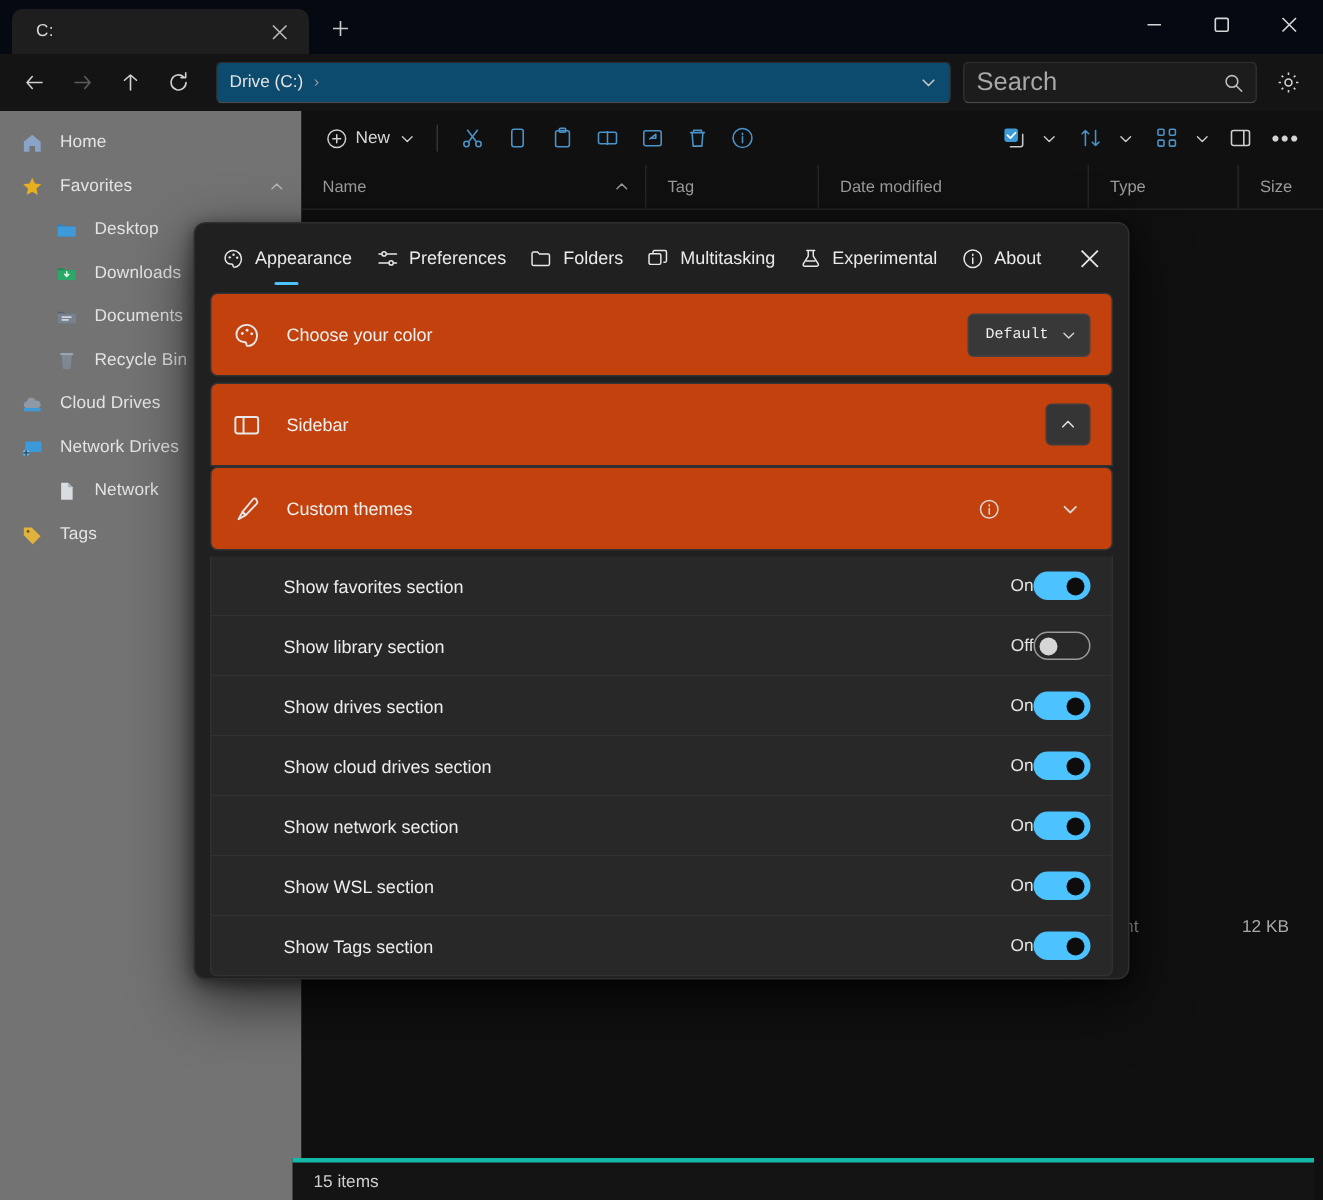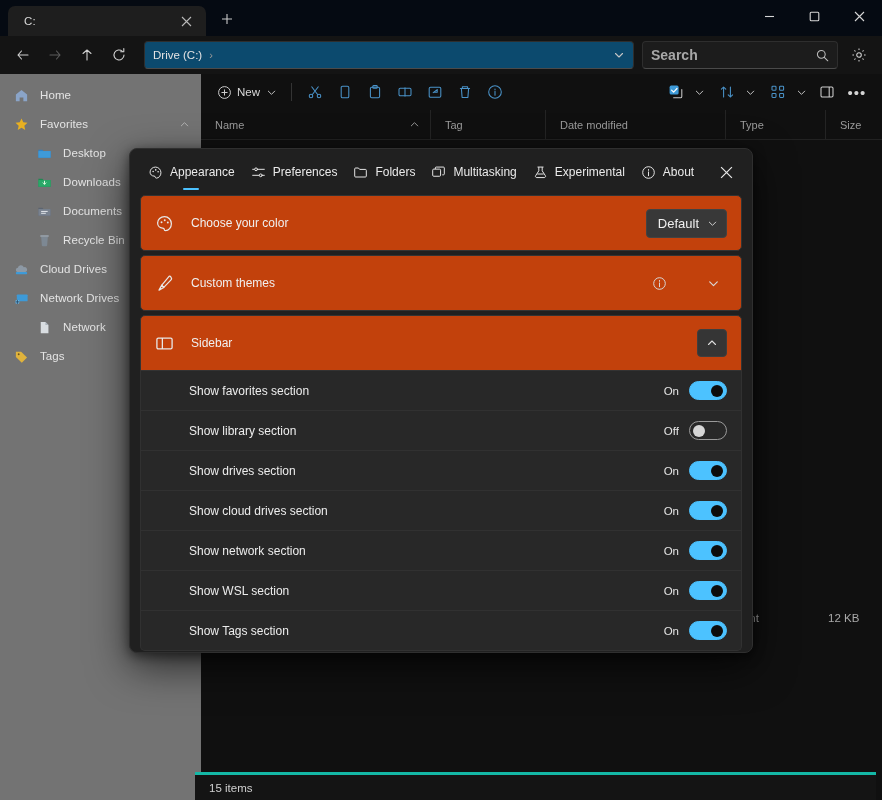--- a/index.html
+++ b/index.html
@@ -58,21 +58,21 @@
     border-radius: 4px; display: flex; align-items: center; padding: 0 8px;
   }
   .crumb { font-size: 11.5px; color: #e3e3e3; }
   .crumb-sep { margin-left: 7px; color: #9a9a9a; font-size: 11px; }
   .addr-caret { margin-left: auto; color: #c6c6c6; display: flex; align-items: center; }
   .searchbox {
     width: 196px; height: 28px; background: #1c1c1c;
     border: 1px solid #2e2e2e; border-bottom-color: #4a4a4a;
     border-radius: 4px; display: flex; align-items: center; padding: 0 8px;
   }
-  .search-ph { font-size: 14px; color: #a8a8a8; flex: 1; font-weight: bold; }
+  .search-ph { font-size: 17px; color: #a8a8a8; flex: 1; }
   .gearbtn {
     width: 30px; height: 28px; margin-left: 6px; display: flex;
     align-items: center; justify-content: center; color: #d2d2d2; border-radius: 5px;
   }
 
   
   .sidebar {
     position: absolute; left: 0; top: 74px; width: 201px; height: 726px;
     background: #737373; padding-top: 6px; overflow: hidden;
   }
@@ -156,39 +156,39 @@
     display: flex; align-items: center; height: 56px; padding: 0 14px;
     margin-bottom: 4px;
   }
   .card-ico { width: 28px; display: flex; align-items: center; color: #e8e8e8; }
   .card-label { font-size: 12px; color: #f0f0f0; margin-left: 8px; }
   .card-right { margin-left: auto; display: flex; align-items: center; }
   .dropdown {
     height: 29px; min-width: 76px; background: #383838; border: 1px solid #424242;
     border-radius: 4px; display: flex; align-items: center; padding: 0 8px 0 11px;
   }
-  .dd-label { font-size: 13px; color: #f0f0f0; }
+  .dd-label { font-size: 10px; color: #f0f0f0; font-family: Liberation Mono, monospace; }
   .dd-caret { margin-left: 8px; color: #d2d2d2; display: flex; }
   .icon-btn {
     width: 28px; height: 26px; display: flex; align-items: center; justify-content: center;
     color: #d8d8d8; border-radius: 4px;
   }
   .expander-btn {
     width: 30px; height: 28px; background: #353535; border: 1px solid #3e3e3e;
     border-radius: 4px; display: flex; align-items: center; justify-content: center;
     color: #ddd;
   }
   .card.section { margin-bottom: 0; border-radius: 5px 5px 0 0; }
   .subrow {
     background: #282828; border: 1px solid #313131; border-top: none;
     height: 40px; display: flex; align-items: center; padding: 0 14px 0 48px;
   }
   .subrow:last-child { border-radius: 0 0 5px 5px; }
   .sub-label { font-size: 12px; color: #ededed; }
-  .sub-right { margin-left: auto; display: flex; align-items: center; gap: 10px; }
+  .sub-right { margin-left: auto; display: flex; align-items: center; gap: 0; }
   .sub-state { font-size: 11.5px; color: #e4e4e4; }
   .toggle {
     width: 38px; height: 19px; border-radius: 10px; position: relative;
     background: #4cc2ff; border: 1px solid #4cc2ff;
   }
   .toggle .knob {
     position: absolute; top: 50%; transform: translateY(-50%);
     width: 12px; height: 12px; border-radius: 50%;
     background: #0d0d0d; right: 3px; left: auto;
   }
@@ -639,55 +639,55 @@
             <span class="dd-label">Default</span>
             <span class="dd-caret">
               <svg width="11" height="11" viewBox="0 0 12 12">
                   <path d="M2.5 4.5L6 8l3.5-3.5" stroke="currentColor" stroke-width="1.05" fill="none" stroke-linecap="round" stroke-linejoin="round"></path>
                 </svg>
             </span>
           </span>
         </span>
       </div>
 
+      <div class="card section">
+        <span class="card-ico">
+          <svg width="19" height="19" viewBox="0 0 16 16" fill="none" stroke="currentColor" stroke-width="1.1">
+              <rect x="1.6" y="3.4" width="12.8" height="9.2" rx="1.2"></rect>
+              <path d="M6.2 3.4v9.2"></path>
+            </svg>
+        </span>
+        <span class="card-label">Sidebar</span>
+        <span class="card-right">
+          <span class="expander-btn">
+            <svg width="12" height="12" viewBox="0 0 12 12">
+                <path d="M2.5 7.5L6 4l3.5 3.5" stroke="currentColor" stroke-width="1.1" fill="none" stroke-linecap="round" stroke-linejoin="round"></path>
+              </svg>
+          </span>
+        </span>
+      </div>
+
       <div class="card">
         <span class="card-ico">
           <svg width="19" height="19" viewBox="0 0 16 16" fill="none" stroke="currentColor" stroke-width="1.05" stroke-linejoin="round">
             <path d="M13.2 2.2c-.5-.5-1.2-.4-1.7.2L5.6 9.5l1.8 1.8 6.1-6.3c.6-.6.6-1.3.1-1.8z"></path>
             <path d="M5.6 9.5L3.4 13.6l4.0-2.3z"></path>
           </svg>
         </span>
         <span class="card-label">Custom themes</span>
         <span class="card-right" style="gap:14px;">
           <span class="icon-btn">
             <svg width="15" height="15" viewBox="0 0 16 16" fill="none" stroke="currentColor" stroke-width="1.05">
                 <circle cx="8" cy="8" r="6.2"></circle>
                 <path d="M8 7.4v4M8 4.8v.9" stroke-linecap="round"></path>
               </svg>
           </span>
           <span class="icon-btn" style="margin-left:12px;">
             <svg width="13" height="13" viewBox="0 0 12 12">
                 <path d="M2.5 4.5L6 8l3.5-3.5" stroke="currentColor" stroke-width="1.1" fill="none" stroke-linecap="round" stroke-linejoin="round"></path>
-              </svg>
-          </span>
-        </span>
-      </div>
-
-      <div class="card section">
-        <span class="card-ico">
-          <svg width="19" height="19" viewBox="0 0 16 16" fill="none" stroke="currentColor" stroke-width="1.1">
-              <rect x="1.6" y="3.4" width="12.8" height="9.2" rx="1.2"></rect>
-              <path d="M6.2 3.4v9.2"></path>
-            </svg>
-        </span>
-        <span class="card-label">Sidebar</span>
-        <span class="card-right">
-          <span class="expander-btn">
-            <svg width="12" height="12" viewBox="0 0 12 12">
-                <path d="M2.5 7.5L6 4l3.5 3.5" stroke="currentColor" stroke-width="1.1" fill="none" stroke-linecap="round" stroke-linejoin="round"></path>
               </svg>
           </span>
         </span>
       </div>
 
       <div class="subrow">
         <span class="sub-label">Show favorites section</span>
         <span class="sub-right">
           <span class="sub-state">On</span>
           <span class="toggle">

